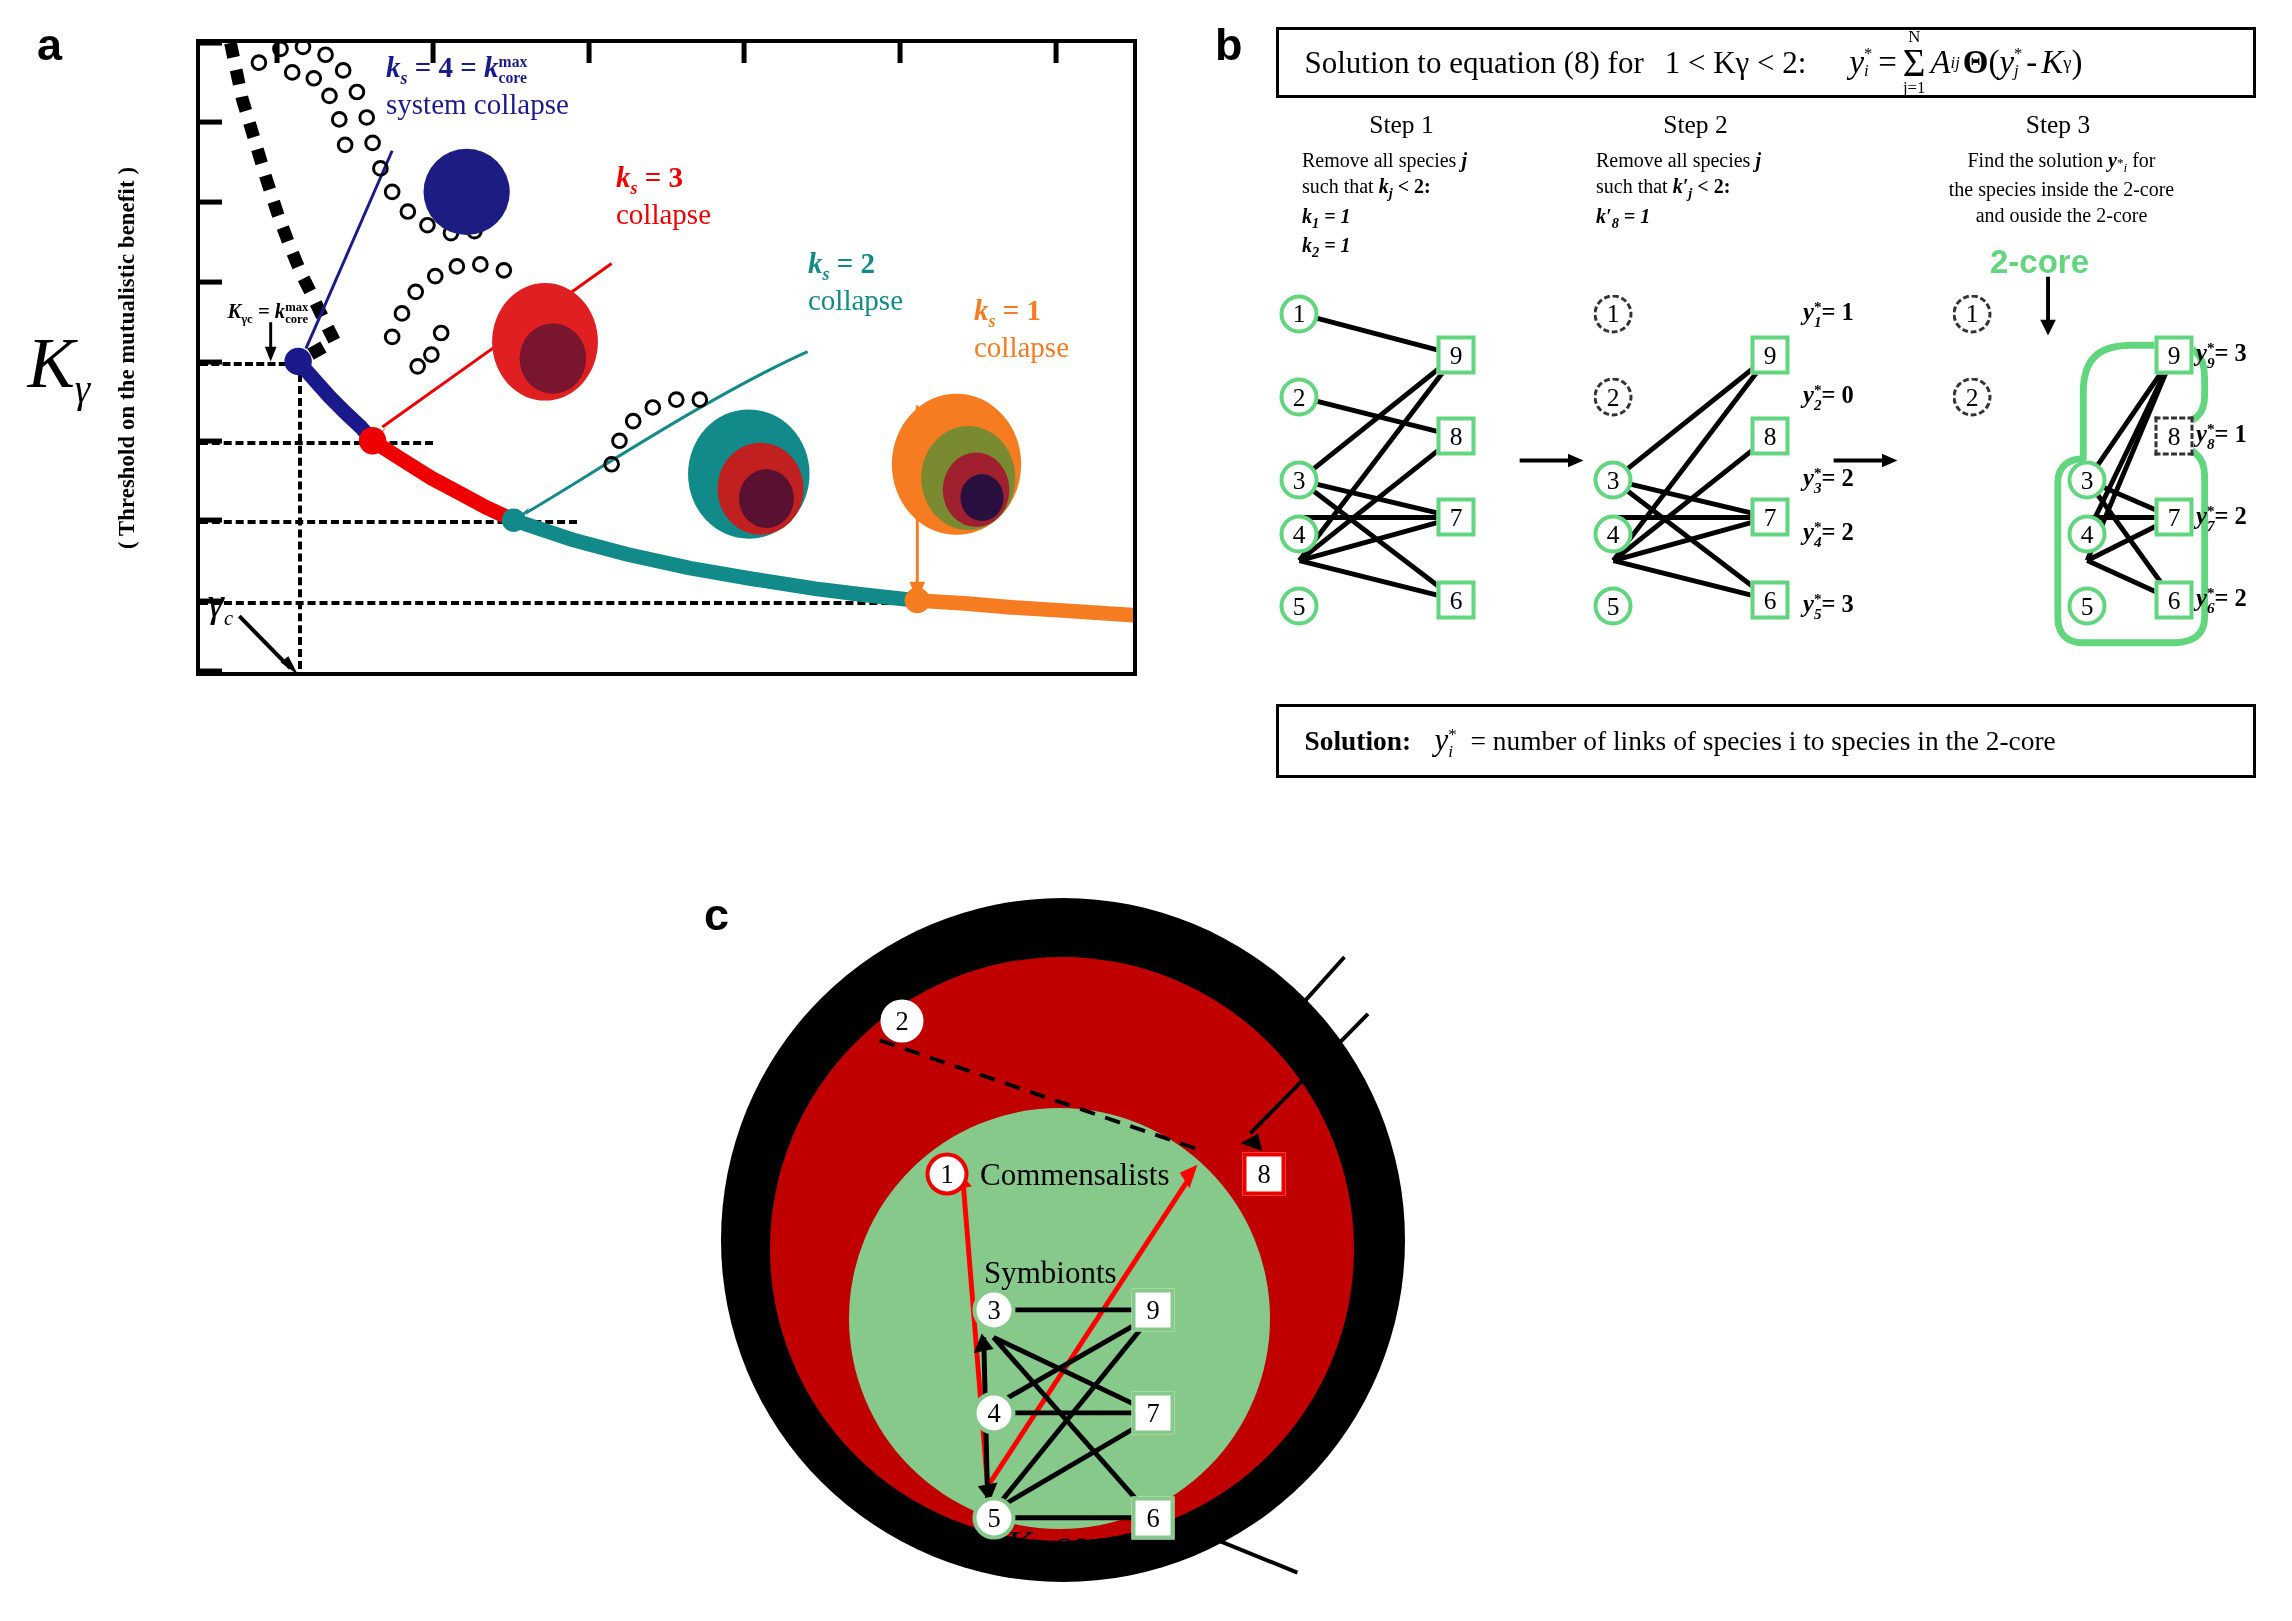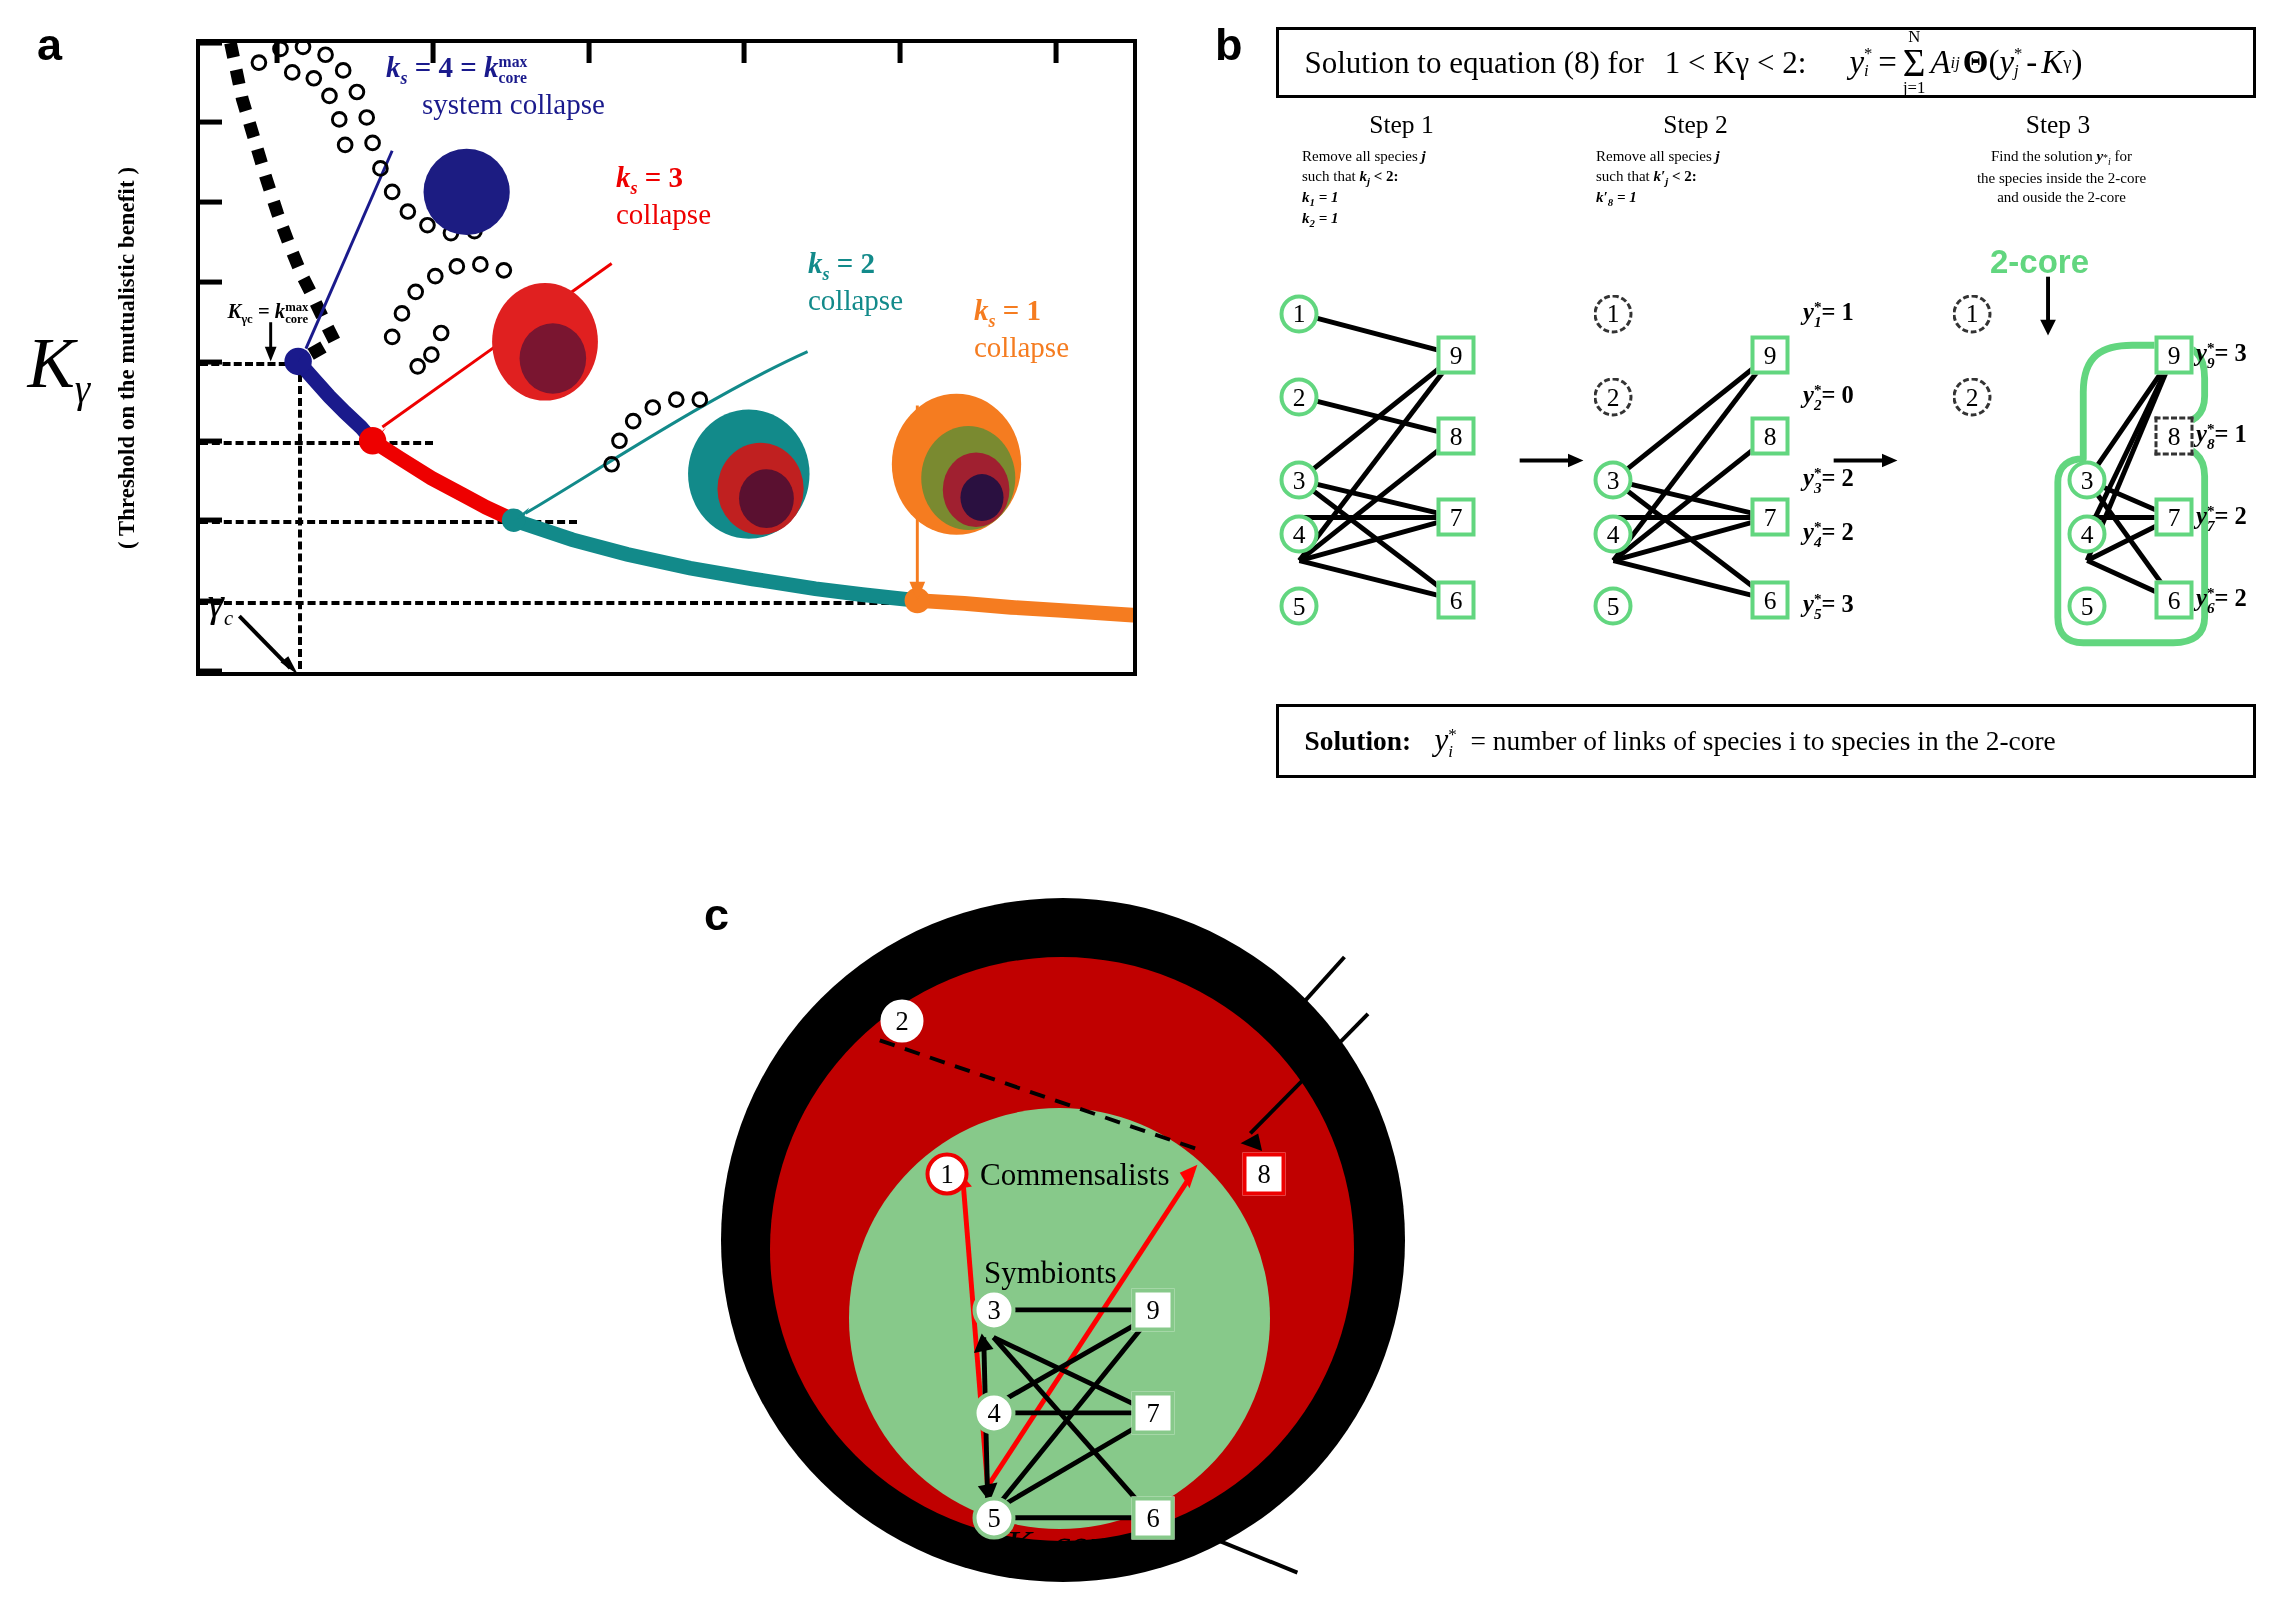--- a/index.html
+++ b/index.html
@@ -41,21 +41,21 @@
   svg.overlay{position:absolute;left:0;top:0;overflow:visible;pointer-events:none;}
 
   
   #panel-b{position:absolute;left:1186px;top:0;width:1107px;height:833px;}
   #b-letter{left:29px;top:21.6px;}
   #b-eqbox{position:absolute;left:90px;top:27.4px;width:980px;height:71px;
            border:3.9px solid #000;box-sizing:border-box;
            display:flex;align-items:center;padding:0 25.5px;}
   #b-eqbox .eqtxt{font-size:31px;}
   .stephead{position:absolute;font-size:25.5px;text-align:center;}
-  .stepdesc{position:absolute;font-size:15px;line-height:1.3;}
+  .stepdesc{position:absolute;font-size:20px;line-height:1.3;}
   #b-solbox{position:absolute;left:90px;top:704px;width:980px;height:74px;
             border:3.9px solid #000;box-sizing:border-box;
             display:flex;align-items:center;padding:0 25.5px;font-size:27.4px;}
 
   .node{position:absolute;width:39px;height:39px;box-sizing:border-box;
         display:flex;align-items:center;justify-content:center;
         font-size:25.5px;background:#fff;transform:translate(-50%,-50%);z-index:3;}
   .node.circ{border:4.9px solid #62d67f;border-radius:50%;}
   .node.sq{border:4.9px solid #62d67f;}
   .node.circ.dashed{border:3.9px dashed #333;}
@@ -215,21 +215,21 @@
 
       <div class="ann" style="left:7.8px;top:537px;font-size:41px;font-style:italic;font-weight:normal;">
         <span>γ</span><sub style="font-size:.5em;">c</sub>
       </div>
 
       <div class="ann" style="left:186px;top:7.8px;color:#1a1a8c;font-size:29px;">
         <span><span class="it">k</span><span class="sub it">s</span><span> = 4 = </span><span class="it">k</span><span style="display:inline-block;vertical-align:middle;font-size:15.7px;line-height:1;text-align:left;">
           <span style="display:block;">max</span>
           <span style="display:block;">core</span>
         </span></span><br>
-        <span style="font-weight:normal;margin-left:36px;">system collapse</span>
+        <span style="font-weight:normal;">system collapse</span>
       </div>
 
       <div class="ann" style="left:416px;top:118px;color:#ee0000;font-size:29px;">
         <span><span class="it">k</span><span class="sub it">s</span><span> = 3</span></span><br>
         <span style="font-weight:normal;">collapse</span>
       </div>
 
       <div class="ann" style="left:608px;top:204px;color:#128a8a;font-size:29px;">
         <span><span class="it">k</span><span class="sub it">s</span><span> = 2</span></span><br>
         <span style="font-weight:normal;">collapse</span>

